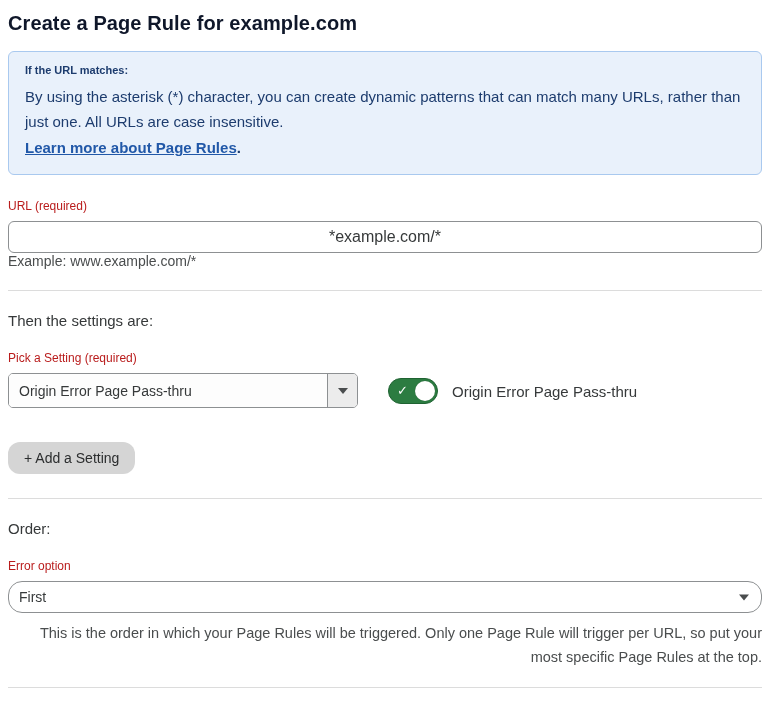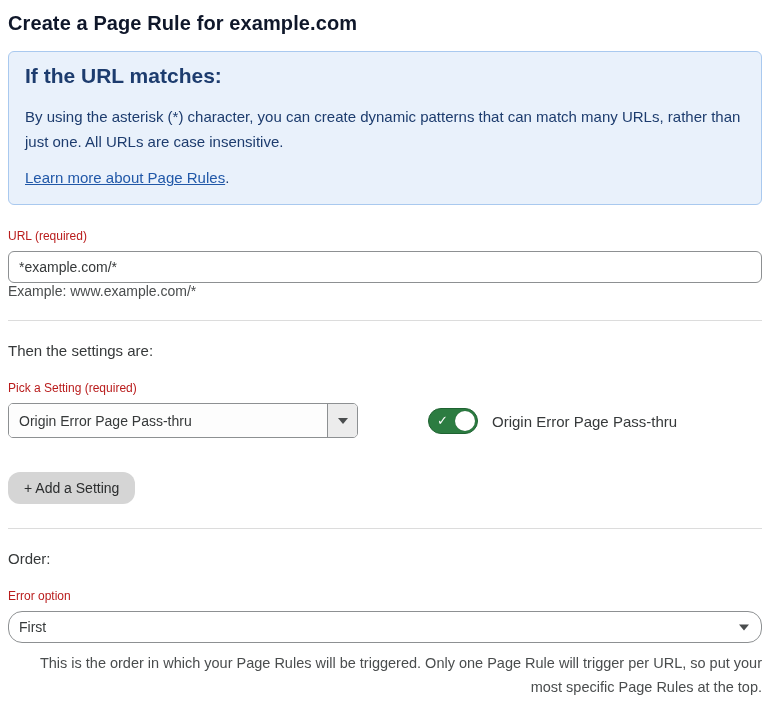--- a/index.html
+++ b/index.html
@@ -23,72 +23,72 @@
   .info-box {
     background: #e9f1fb;
     border: 1px solid #a9c9ef;
     border-radius: 6px;
     padding: 12px 16px 14px 16px;
     color: #1d3c6e;
     margin-bottom: 24px;
   }
   .info-box .info-heading {
     font-weight: 700;
-    font-size: 21px;
-    margin-bottom: 16px;
+    font-size: 11px;
+    margin-bottom: 8px;
     color: #1d3c6e;
   }
   .info-box .info-body {
     font-size: 15px;
     line-height: 25px;
     max-width: 724px;
   }
-  .info-box .info-link-line { font-size: 15px; line-height: 25px; margin-top: 11px; }
+  .info-box .info-link-line { font-size: 15px; line-height: 25px; margin-top: 1px; font-weight: bold; }
   .info-box a {
     color: #2158a8;
     text-decoration: underline;
     cursor: pointer;
   }
   .field-label {
     display: block;
     font-size: 12px;
     color: #b91c1c;
     margin-bottom: 8px;
   }
   .text-input {
     width: 100%;
     height: 32px;
     border: 1px solid #8d9092;
     border-radius: 6px;
     padding: 0 10px;
-    font-size: 14px;
+    font-size: 16px;
     color: #36393a;
     font-family: "Liberation Sans", "DejaVu Sans", sans-serif;
     background: #fff;
+    text-align: center;
   }
   .helper-text {
     font-size: 14px;
     color: #4a4d4e;
   }
   hr.divider {
     border: none;
     border-top: 1px solid #dcdcdc;
     margin: 21px 0;
   }
   .section-heading {
     font-size: 15px;
     font-weight: 400;
     color: #36393a;
     margin-bottom: 22px;
   }
   .setting-row {
     display: flex;
     align-items: flex-start;
     margin-bottom: 34px;
-    gap: 40px;
   }
   .setting-picker-col { width: 350px; }
   .dropdown {
     display: flex;
     width: 350px;
     height: 35px;
     border: 1px solid #8d9092;
     border-radius: 5px;
     overflow: hidden;
     background: #fff;

